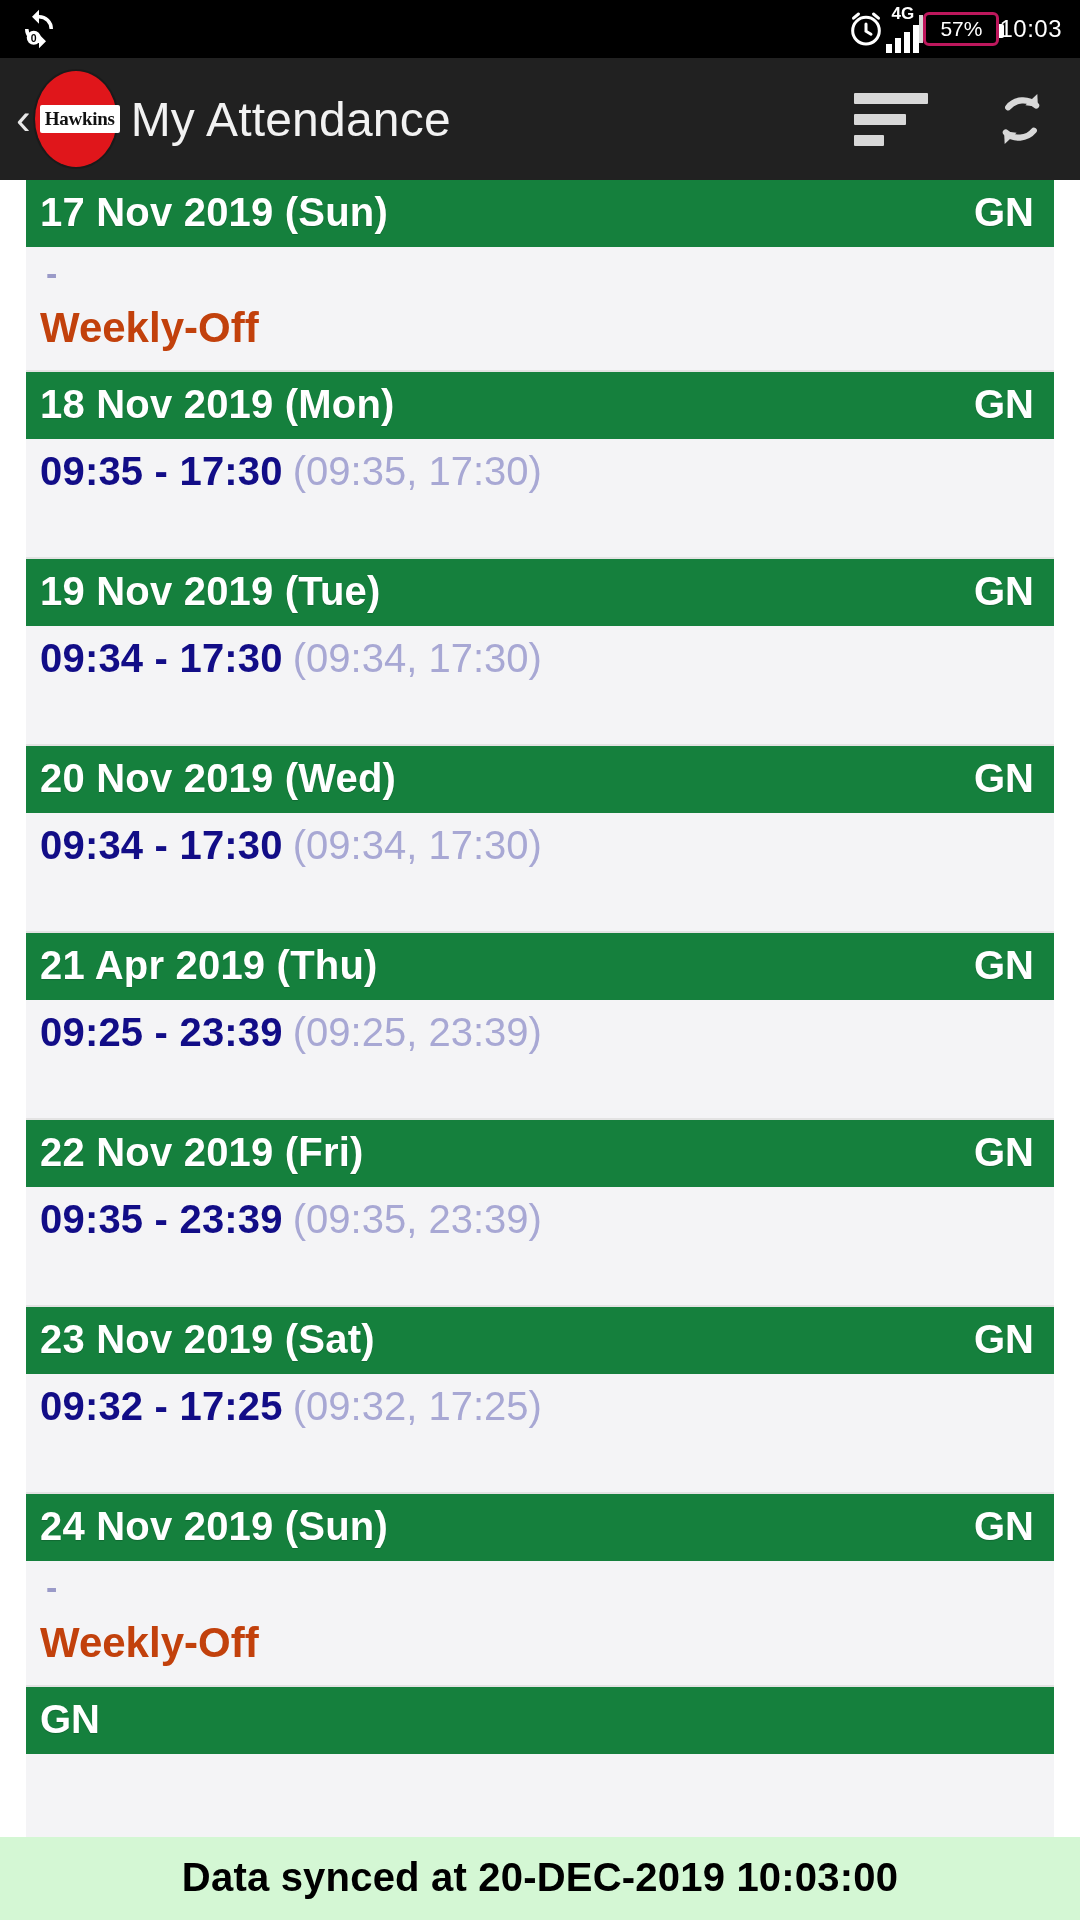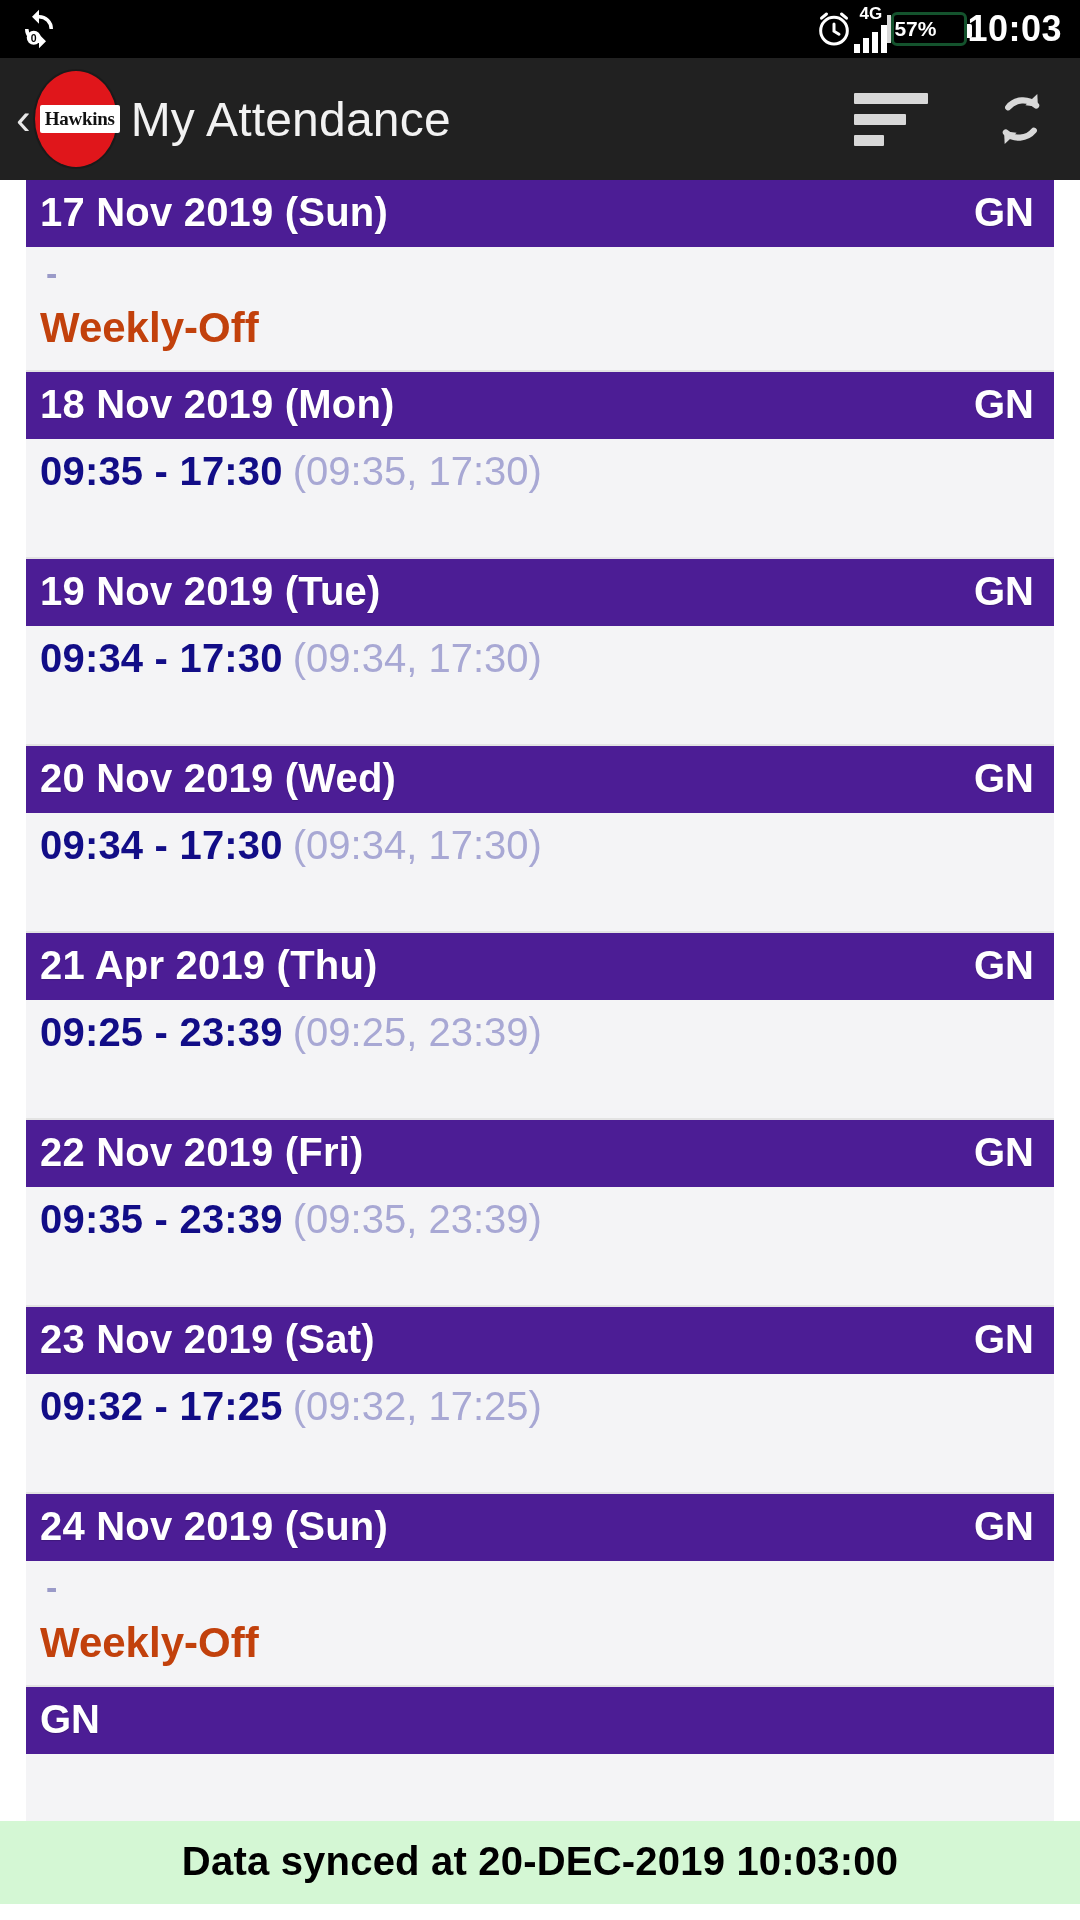--- a/index.html
+++ b/index.html
@@ -11,25 +11,25 @@
   }
 
   
   .statusbar{
     height:58px; background:#000000; color:#ffffff;
     display:flex; align-items:center; padding:0 18px;
     position:relative;
   }
   .sb-left{ display:flex; align-items:center; gap:10px; }
   .sb-right{ margin-left:auto; display:flex; align-items:center; }
-  .sb-clock-time{ font-size:36px; font-weight:700; letter-spacing:0.5px; }
+  .sb-clock-time{ font-size:24px; font-weight:400; letter-spacing:0.5px; }
   .battery{
-    display:inline-flex; align-items:center; 
-    width:76px; height:34px; border:3px solid #14532d; border-radius:6px;
-    font-size:21px; font-weight:700; position:relative;
+    display:inline-flex; align-items:center; justify-content:center;
+    width:76px; height:34px; border:3px solid #be185d; border-radius:6px;
+    font-size:21px; font-weight:400; position:relative;
   }
   .battery::after{
     content:""; position:absolute; right:-8px; top:9px;
     width:5px; height:14px; background:#fff; border-radius:0 2px 2px 0;
   }
   .sig-bars{ display:flex; align-items:flex-end; gap:3px; height:30px; }
   .sig-bars i{ display:block; width:6px; background:#fff; }
   .net-label{ font-size:17px; font-weight:700; line-height:1; }
   .net-wrap{ display:flex; flex-direction:column; align-items:center; gap:1px; }
   .sb-divider{ width:4px; height:28px; background:#fff; opacity:.85; }
@@ -65,21 +65,21 @@
     height:calc(1920px - 58px - 122px);
     background:#ffffff; overflow:hidden; position:relative;
   }
   .card{
     background:#f4f4f6;
     border-bottom:2px solid #e3e3e3;
     padding:0 0 0 0;
     margin:0 26px 0 26px;
   }
   .card-head{
-    background:#4c1d95;
+    background:#15803d;
     display:flex; align-items:center; justify-content:space-between;
     padding:10px 20px 12px 14px;
   }
   .card-date{
     font-size:40px; font-weight:700; color:#ffffff;
     text-shadow:0 1px 1px rgba(0,0,0,.18); letter-spacing:0.2px;
   }
   .card-shift{
     font-size:40px; font-weight:700; color:#ffffff;
     text-shadow:0 1px 1px rgba(0,0,0,.18);
@@ -90,21 +90,21 @@
   .t-raw{ font-size:40px; font-weight:400; color:#a8a8d4; margin-left:10px;margin-top:20px; }
   .off-dash{
     font-size:34px; color:#9a9ac8; font-weight:700;
     display:block; margin:6px 0 18px 6px; line-height:0.6;
   }
   .off-label{ font-size:42px; font-weight:700; color:#c2410c; display:block;margin-top:21px; }
   .card.off .card-body{ padding-bottom:18px; }
 
   
   .sync-banner{
-    position:absolute; left:0; right:0; bottom:16px;
+    position:absolute; left:0; right:0; bottom:0;
     background:#d4f7d4; color:#000000;
     text-align:center; font-size:40px; font-weight:700;
     padding:18px 0 20px 0; letter-spacing:0.2px;
   }
 </style>
 </head>
 <body>
 
 <div class="statusbar">
   <div class="sb-left">

